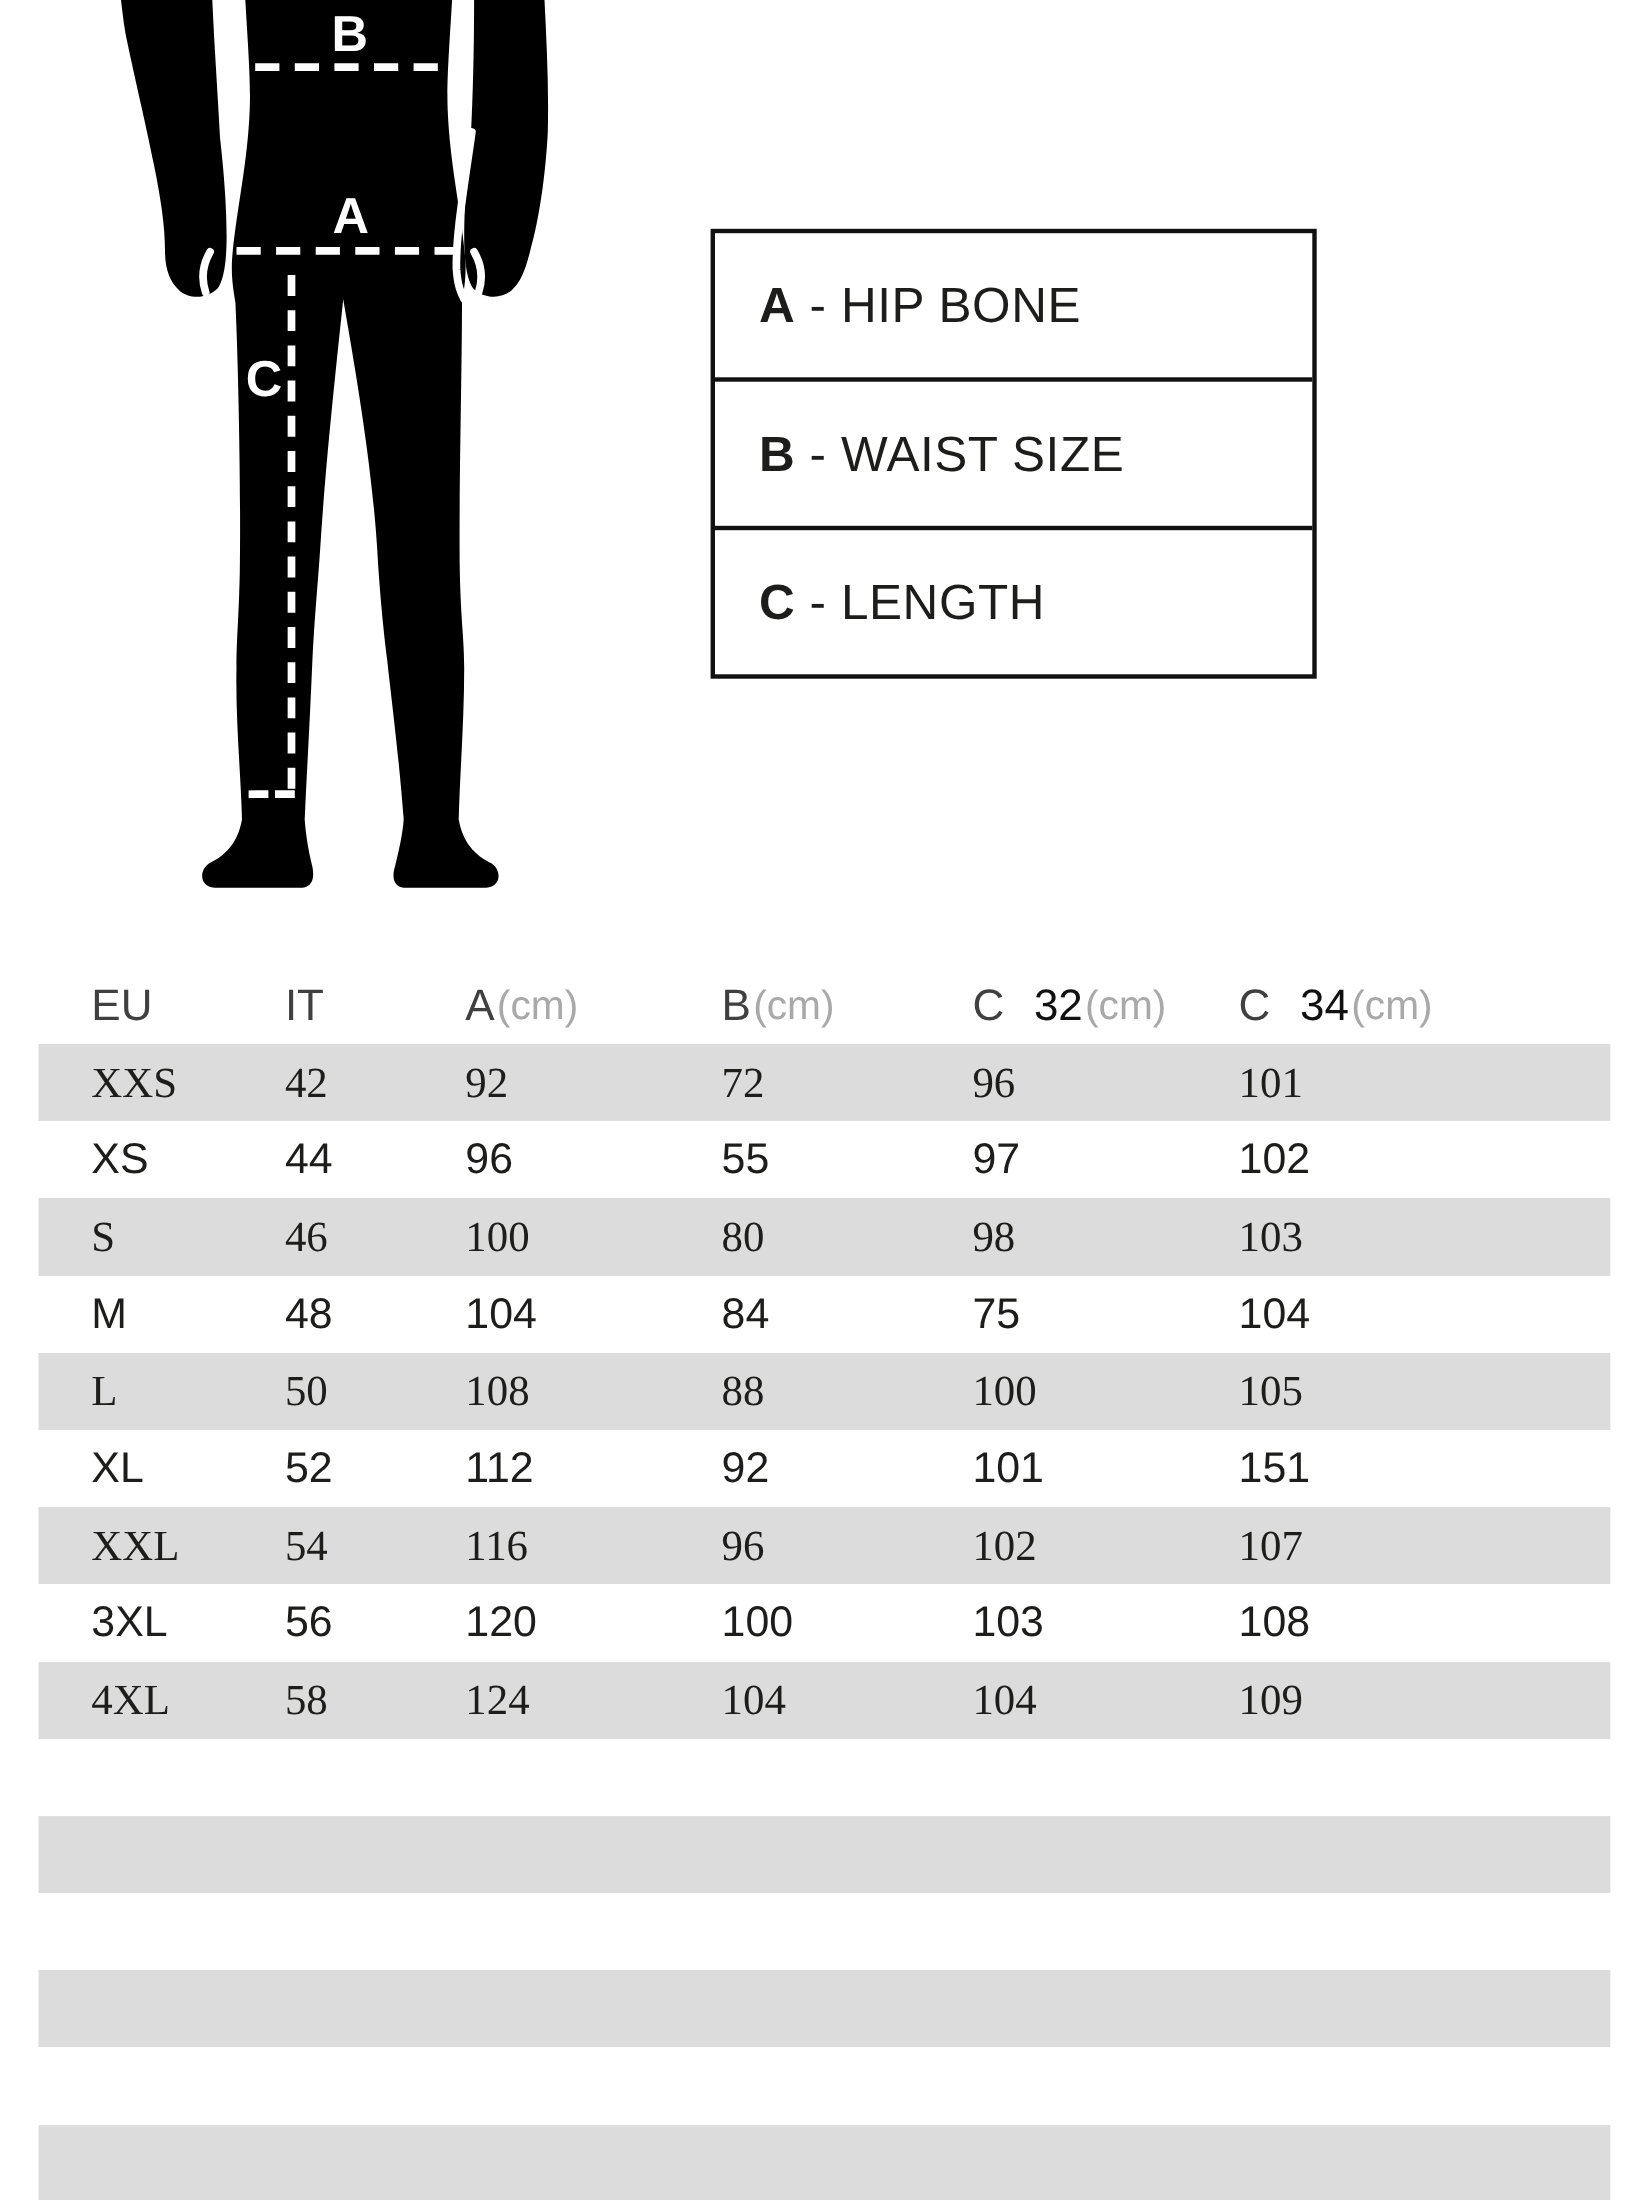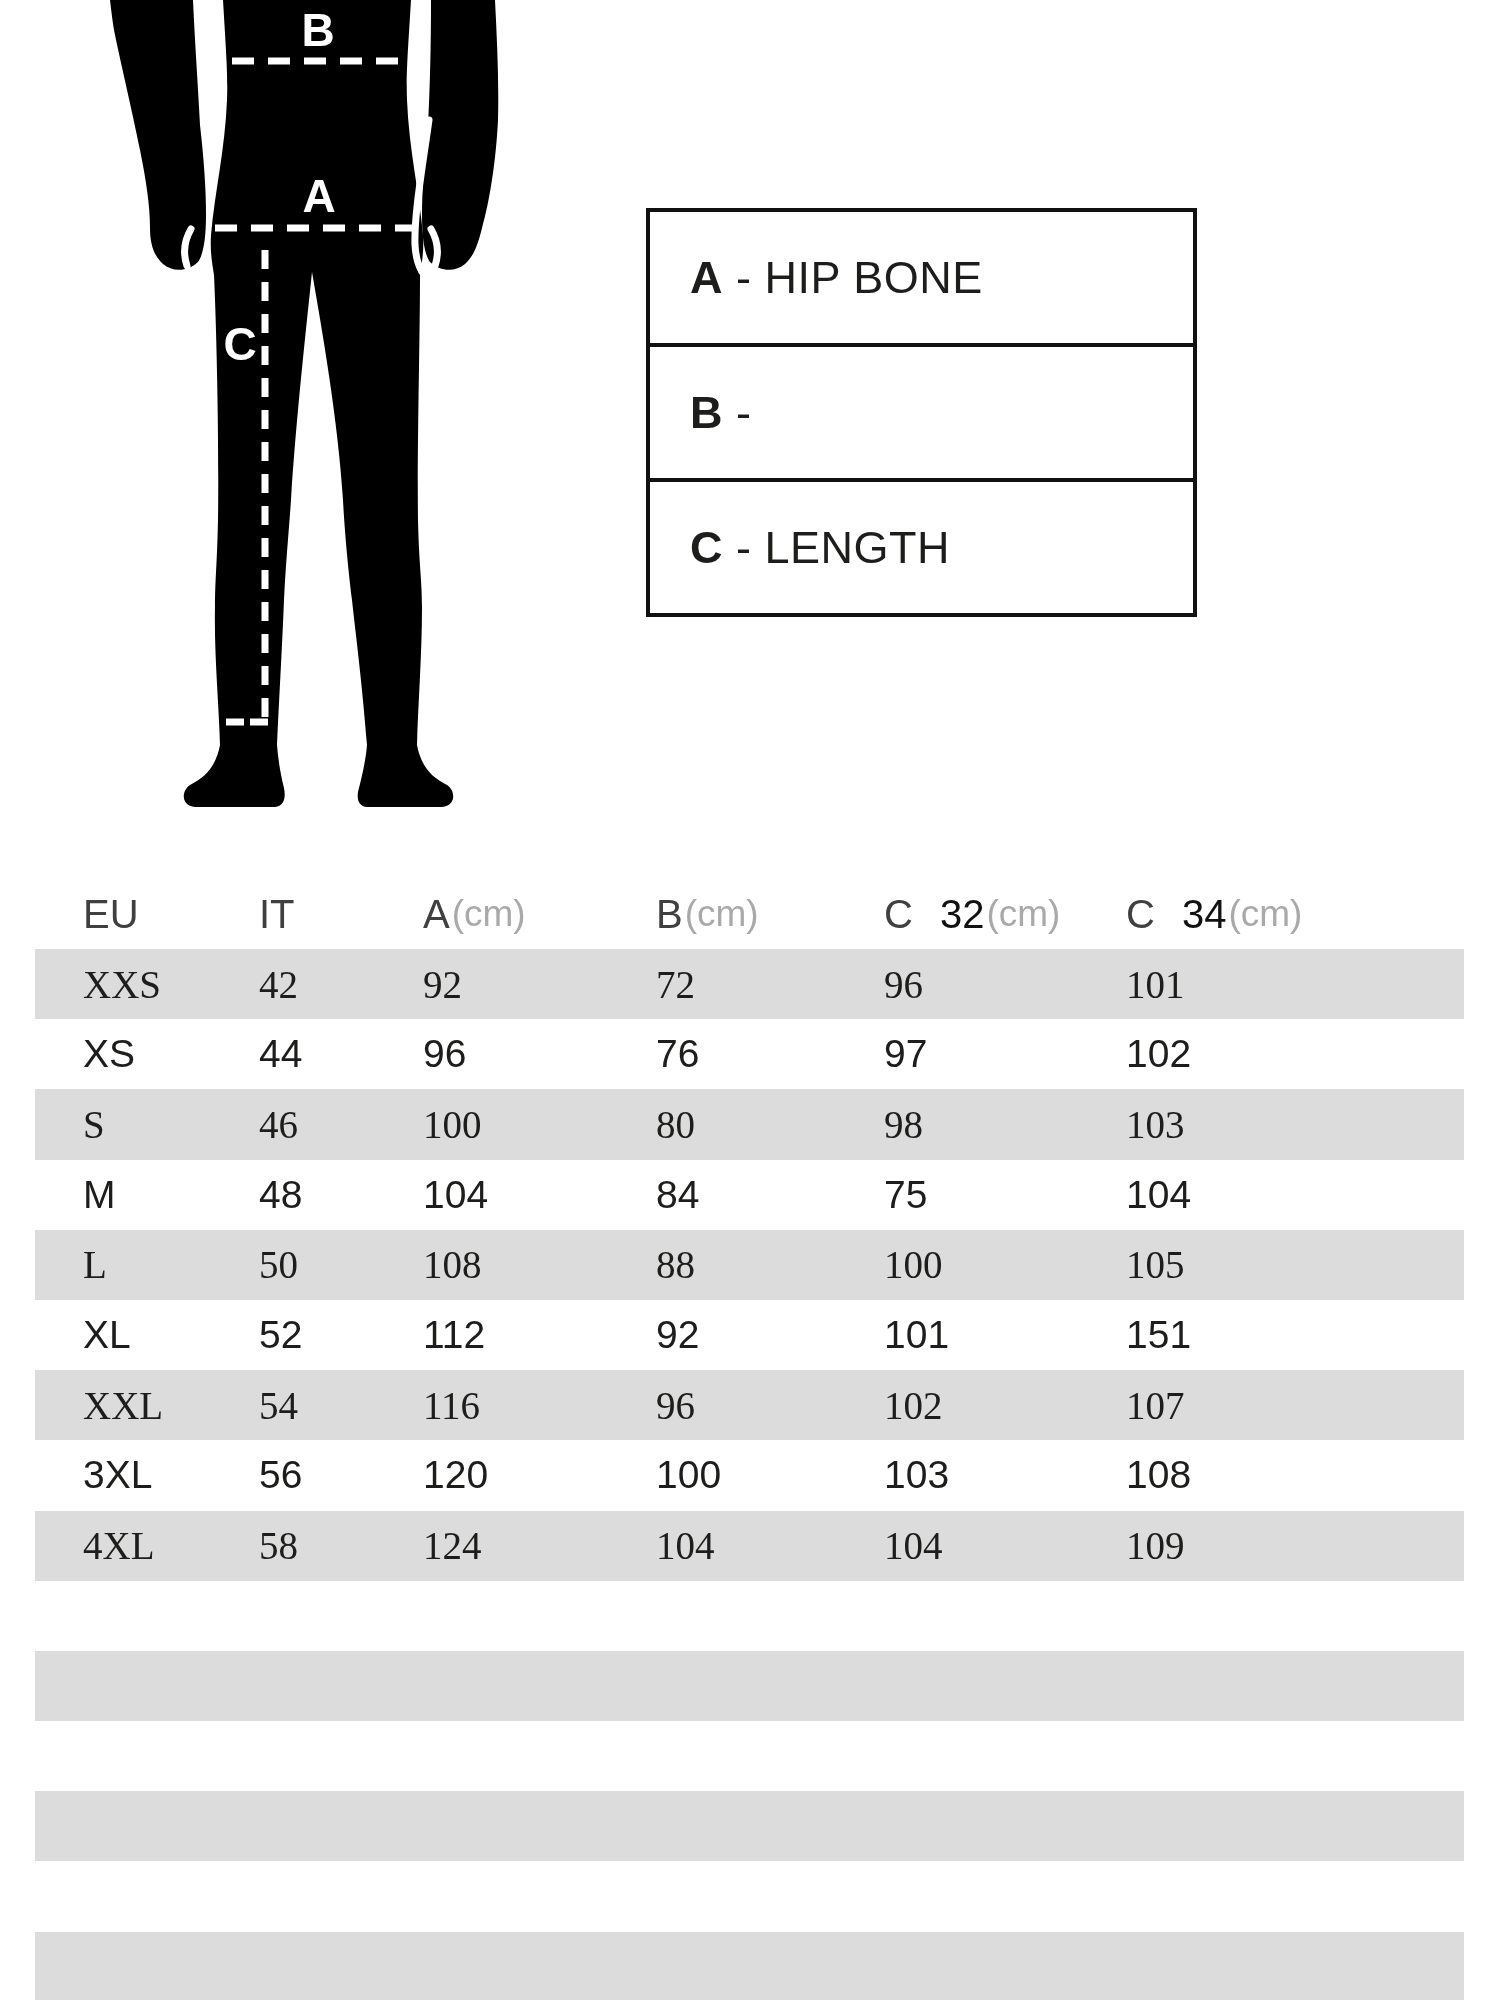--- a/index.html
+++ b/index.html
@@ -88,20 +88,21 @@
   <div class="legend" id="legend">
   <div class="legend-row">
     <span class="lg-key">A</span>
     <span class="lg-dash">-</span>
     <span class="lg-label">HIP BONE</span>
   </div>
 
   <div class="legend-row">
     <span class="lg-key">B</span>
     <span class="lg-dash">-</span>
+    <span class="lg-label">WAIST SIZE</span>
   </div>
 
   <div class="legend-row">
     <span class="lg-key">C</span>
     <span class="lg-dash">-</span>
     <span class="lg-label">LENGTH</span>
   </div>
 </div>
 
   <div class="thead" id="thead">
@@ -146,21 +147,21 @@
         <div class="cell c2">92</div>
         <div class="cell c3">72</div>
         <div class="cell c4">96</div>
         <div class="cell c5">101</div>
       </div>
 
   <div class="trow">
         <div class="cell c0">XS</div>
         <div class="cell c1">44</div>
         <div class="cell c2">96</div>
-        <div class="cell c3">76</div>
+        <div class="cell c3">55</div>
         <div class="cell c4">97</div>
         <div class="cell c5">102</div>
       </div>
 
   <div class="trow stripe">
         <div class="cell c0">S</div>
         <div class="cell c1">46</div>
         <div class="cell c2">100</div>
         <div class="cell c3">80</div>
         <div class="cell c4">98</div>

